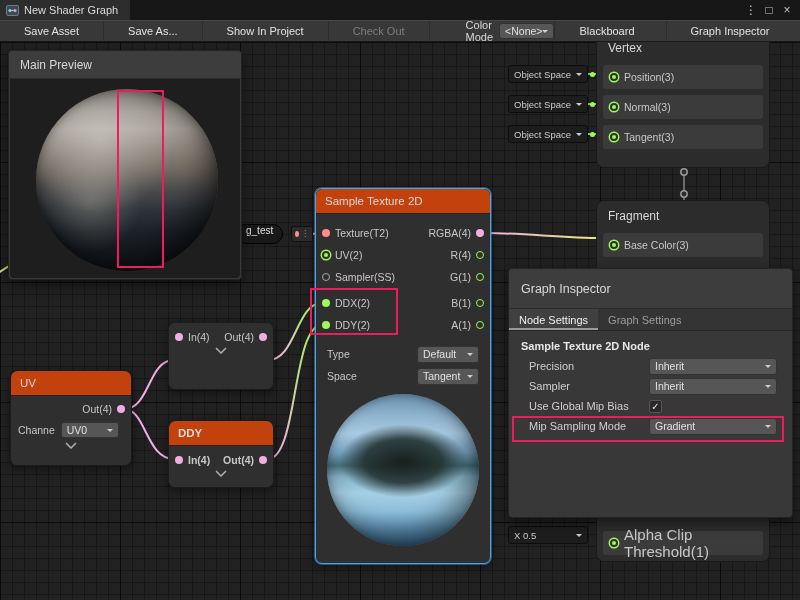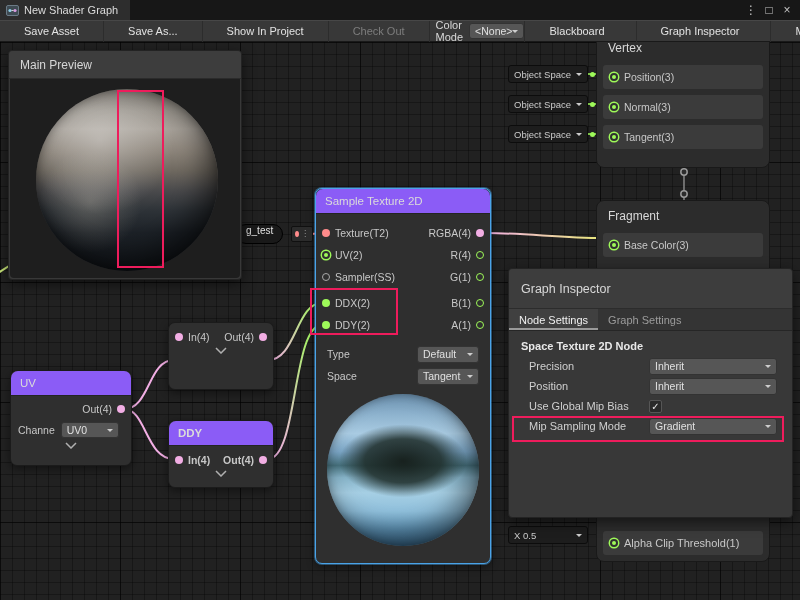--- a/index.html
+++ b/index.html
@@ -9,42 +9,42 @@
   
   .titlebar { height:20px; background:#171717; display:flex; align-items:center; color:#dcdcdc; font-size:11px; }
   .tab { display:flex; align-items:center; gap:5px; background:#2d2d2d; height:20px; padding:0 12px 0 6px; }
   .win-controls { margin-left:auto; display:flex; padding-right:4px; }
   .win-controls span { width:18px; text-align:center; color:#c2c2c2; font-size:12px; line-height:20px; cursor:default; }
 
   
   .toolbar { height:22px; background:#383838; border-top:1px solid #474747; border-bottom:1px solid #191919; display:flex; align-items:center; font-size:11px; color:#e2e2e2; }
   .tbtn { padding:0 24px; height:21px; line-height:21px; border-right:1px solid #2c2c2c; white-space:nowrap; cursor:default; }
   .tbtn.disabled { color:#7d7d7d; }
-  .cm-label { padding:0 6px; color:#d8d8d8; }
+  .cm-label { margin-left:30px; padding:0 6px; color:#d8d8d8; }
   .tb-right { margin-left:auto; display:flex;gap:7px; }
   .tb-right .tbtn { border-left:1px solid #2c2c2c; border-right:none; }
 
   .dd { background:#565656; border:1px solid #333; border-radius:3px; color:#e0e0e0; font-size:10.5px; display:flex; align-items:center; padding:0 5px; height:16px; }
   .arr { width:0; height:0; border:3.5px solid transparent; border-top-color:#cdcdcd; margin-left:auto; position:relative; top:2px; flex:none; }
   .tb-dd { width:96px; }
 
   
   .canvas { position:absolute; top:42px; left:0; width:800px; height:558px; overflow:hidden;
     background-color:#212121;
     background-image:
       linear-gradient(rgba(0,0,0,0.30) 1px, transparent 1px),
       linear-gradient(90deg, rgba(0,0,0,0.30) 1px, transparent 1px),
       linear-gradient(rgba(0,0,0,0.5) 1px, transparent 1px),
       linear-gradient(90deg, rgba(0,0,0,0.5) 1px, transparent 1px);
     background-size:12px 12px,12px 12px,120px 120px,120px 120px; }
   .edges { position:absolute; left:0; top:0; z-index:1; }
 
   
   .node { position:absolute; background:#2f2f2f; border:1px solid #1b1b1b; border-radius:7px; z-index:2; box-shadow:0 3px 8px rgba(0,0,0,0.45); }
-  .node-header { height:25px; line-height:24px; padding:0 9px; background:#8b5cf6; border-bottom:1px solid #242424; border-radius:7px 7px 0 0; color:#dadada; font-size:11.5px; }
+  .node-header { height:25px; line-height:24px; padding:0 9px; background:#c2410c; border-bottom:1px solid #242424; border-radius:7px 7px 0 0; color:#dadada; font-size:11.5px; }
   .node.sel { border-color:#4aa3e8; box-shadow:0 0 0 1px rgba(74,163,232,0.45), 0 3px 8px rgba(0,0,0,0.45); }
 
   .port { width:8px; height:8px; border-radius:50%; box-sizing:border-box; flex:none; }
   .port.ringo { border:1.6px solid currentColor; }
   .port.fill { background:currentColor; }
   .port.dotring { width:4px; height:4px; background:currentColor; box-shadow:0 0 0 2px #303030, 0 0 0 3.4px currentColor; margin:2px; }
 
   .st-row, .io-row { display:flex; justify-content:space-between; align-items:center; height:22px; padding:0 6px; font-size:10.5px; color:#c8c8c8; }
   .cell { display:flex; align-items:center; gap:5px; }
   .cfg-row { display:flex; align-items:center; height:20px; padding:0 11px; font-size:10.5px; color:#c8c8c8; margin-top:2px; }
@@ -201,21 +201,21 @@
       <span class="arr"></span>
       <span class="mini-port"></span>
     </div>
 
     <div class="ctx-block" style="left:596px; top:158px; width:174px; height:362px;">
       <div class="ctx-title" style="padding-top:8px">Fragment</div>
       <div class="ctx-row">
         <span class="port dotring" style="color:#9ef959"></span>
         <span>Base Color(3)</span>
       </div>
-      <div class="ctx-row" style="position:absolute; left:0; right:0; top:324px; font-size:11px;">
+      <div class="ctx-row" style="position:absolute; left:0; right:0; top:324px; font-size:15px;">
         <span class="port dotring" style="color:#9ef959"></span>
         <span>Alpha Clip Threshold(1)</span>
       </div>
     </div>
     <div class="space-dd" style="top:484px">
       <span>X 0.5</span>
       <span class="arr"></span>
     </div>
 
     <div class="node sel" style="left:315px; top:146px; width:176px; height:376px;">
@@ -363,30 +363,30 @@
         <div class="mp-sphere"></div>
       </div>
     </div>
 
     <div class="panel" style="left:508px; top:226px; width:285px; height:250px;">
       <div class="insp-header">Graph Inspector</div>
       <div class="insp-tabs">
         <div class="insp-tab active">Node Settings</div>
         <div class="insp-tab">Graph Settings</div>
       </div>
-      <div class="insp-title">Space Texture 2D Node</div>
+      <div class="insp-title">Sample Texture 2D Node</div>
       <div class="irow">
         <span class="lbl">Precision</span>
         <div class="dd idd">
           <span>Inherit</span>
           <span class="arr"></span>
         </div>
       </div>
       <div class="irow">
-        <span class="lbl">Position</span>
+        <span class="lbl">Sampler</span>
         <div class="dd idd">
           <span>Inherit</span>
           <span class="arr"></span>
         </div>
       </div>
       <div class="irow">
         <span class="lbl">Use Global Mip Bias</span>
         <span class="chk">✓</span>
       </div>
       <div class="irow">

